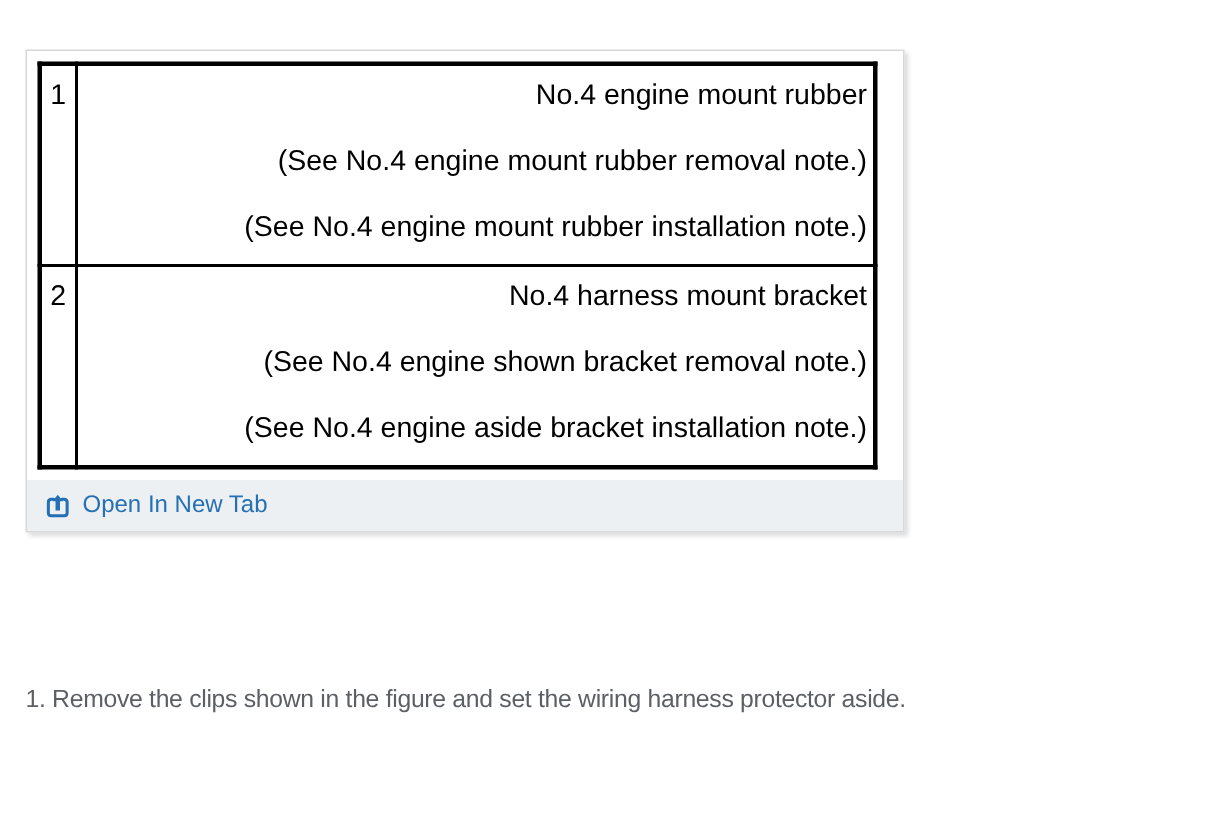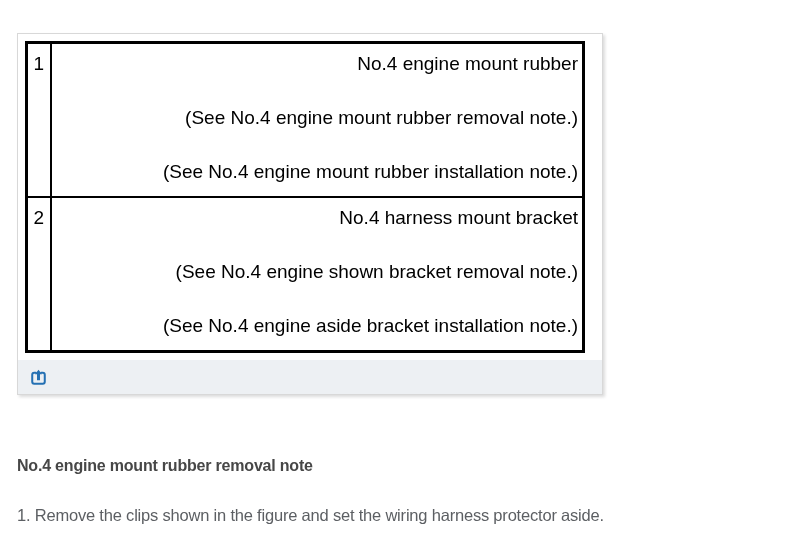--- a/index.html
+++ b/index.html
@@ -37,21 +37,21 @@
     vertical-align: top;
     padding-top: 8px;
     line-height: 24px;
   }
   td.desc {
     vertical-align: top;
     padding: 8px 4px 12px 9px;
     text-align: right;
   }
   td.desc .line { line-height: 24px; white-space: nowrap; }
-  td.desc .line + .line { margin-top: 30px; }
+  td.desc .line + .line { margin-top: 20px; }
 
   
   .panel-footer {
     margin-top: 3px;
     height: 34px;
     background: #edf0f3;
     display: flex;
     justify-content: space-between;
     align-items: center;
     padding: 0 10px 0 12px;
@@ -114,21 +114,21 @@
   </div>
 
   <div class="panel-footer">
     <a class="link link-left">
       <span class="ic">
         <svg width="17" height="17" viewBox="0 0 16 16">
           <path d="M5.4 3.6 H4 C2.9 3.6 2.1 4.4 2.1 5.5 V12 C2.1 13.1 2.9 13.9 4 13.9 H12 C13.1 13.9 13.9 13.1 13.9 12 V5.5 C13.9 4.4 13.1 3.6 12 3.6 H10.6" fill="none" stroke="currentColor" stroke-width="1.9" stroke-linecap="round"></path>
           <path d="M8 0.8 L11.3 4.9 H9.4 V10.6 H6.6 V4.9 H4.7 Z" fill="currentColor"></path>
         </svg>
       </span>
+      <span>Open In New Tab</span>
     </a>
 
   </div>
 </div>
 
 <div class="notes">
-  <h3>No.4 engine mount rubber removal note</h3>
   <p>1. Remove the clips shown in the figure and set the wiring harness protector aside.</p>
 </div>
 
 </body></html>

